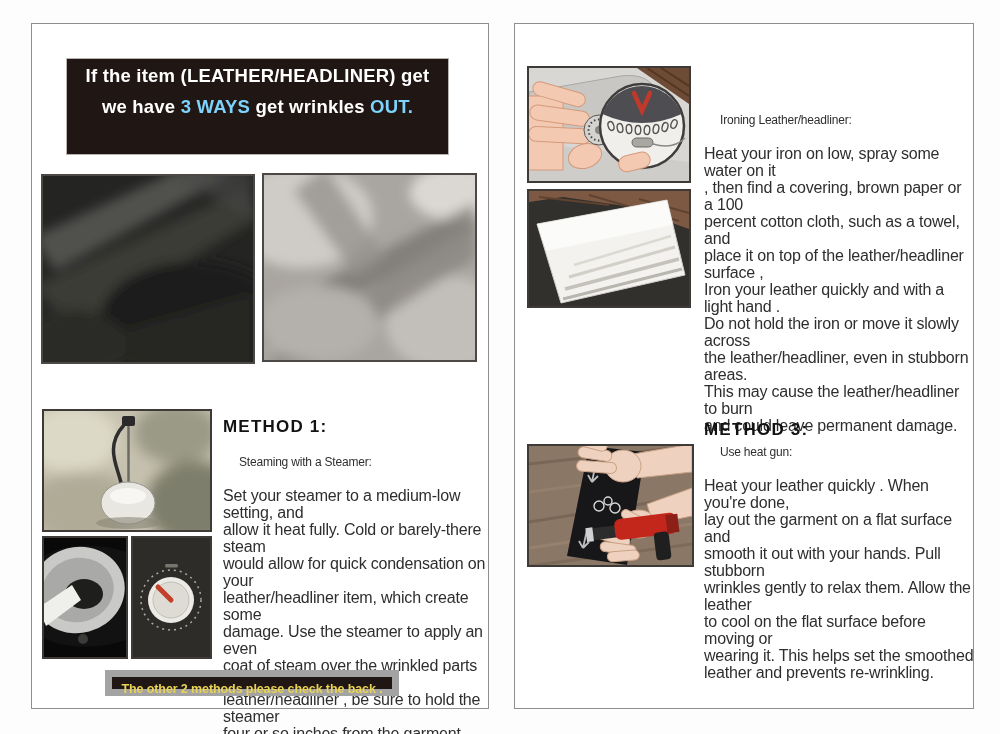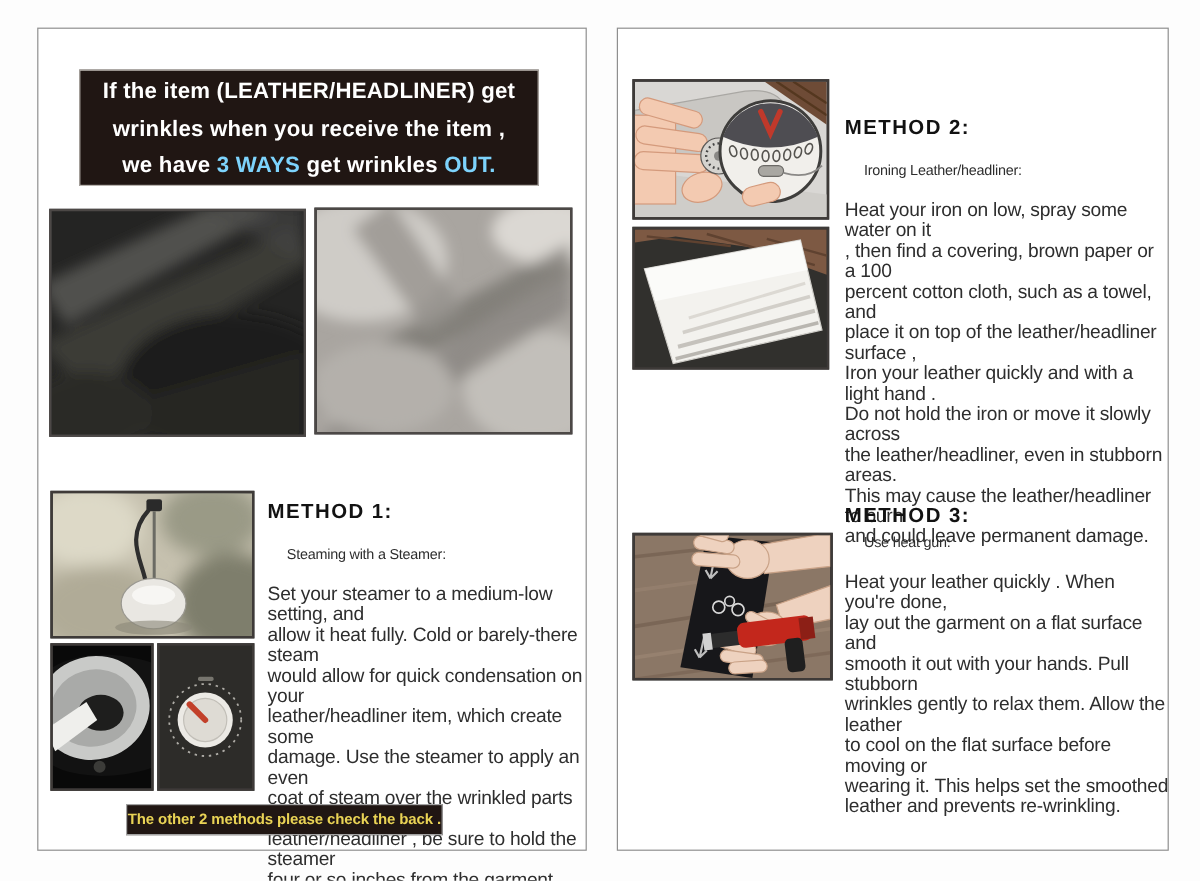--- a/index.html
+++ b/index.html
@@ -48,34 +48,33 @@
     font-size:12px;line-height:17px;letter-spacing:-0.2px;color:#2e2e2e;margin:16px;
   }
   #m3-text .subheading{margin-top:3px;}
   .bodytext{
     font-size:16px;line-height:17px;letter-spacing:-0.2px;color:#2e2e2e;
     white-space:pre-line;margin:1px 0 0 0;
   }
 
   
   .footer-banner{
-    position:absolute;left:73px;top:646px;width:264px;height:26px;
-    background:#201613;border:1px solid #a3a3a3;box-sizing:border-box;
+    position:absolute;left:73px;top:646px;width:294px;height:26px;
+    background:#201613;border:7px solid #a3a3a3;box-sizing:border-box;
     color:#e9d355;font-size:12.5px;font-weight:bold;text-align:center;line-height:24px;
     letter-spacing:-0.1px;
   }
 </style>
 </head>
 <body>
 
 <div class="panel" id="left-panel">
 
   <div class="banner">
     <div>If the item (LEATHER/HEADLINER) get</div>
-    <div>wrinkles when you receive the item ,</div>
     <div><span>we have </span><span class="hl">3 WAYS</span><span> get wrinkles </span><span class="hl">OUT.</span></div>
   </div>
 
   <div class="frame" id="photo-leather">
     <svg viewBox="0 0 212 188" preserveAspectRatio="none">
       <defs>
           <filter id="bl1" x="-30%" y="-30%" width="160%" height="160%">
             <feGaussianBlur stdDeviation="6"></feGaussianBlur>
           </filter>
         </defs>
@@ -226,21 +225,20 @@
       <path d="M8,33 L138,9 L156,84 L32,112 Z" fill="#f3f2ee" stroke="#cfcdc8"></path>
       <path d="M8,33 L138,9 L144,34 L17,60 Z" fill="#ffffff" opacity="0.65"></path>
       <path d="M150,68 L36,98" stroke="#c5c2bc" stroke-width="3.5" fill="none"></path>
       <path d="M146,56 L40,86" stroke="#d2cfc9" stroke-width="3" fill="none"></path>
       <path d="M142,45 L45,74" stroke="#dcd9d3" stroke-width="2.5" fill="none"></path>
       <path d="M153,78 L34,108" stroke="#b9b6b0" stroke-width="3" fill="none"></path>
     </svg>
   </div>
 
   <div class="textcol" id="m2-text">
-    <p class="method-heading">METHOD 2:</p>
     <p class="subheading">Ironing Leather/headliner:</p>
     <p class="bodytext">Heat your iron on low,  spray some water on it
 , then find a covering, brown paper or a 100
 percent cotton cloth, such as a towel, and
 place it on top of the leather/headliner surface ,
 Iron your leather quickly and with a light hand .
 Do not hold the iron or move it slowly across
 the leather/headliner, even in stubborn areas.
 This may cause the leather/headliner to burn
 and could leave permanent damage.</p>

